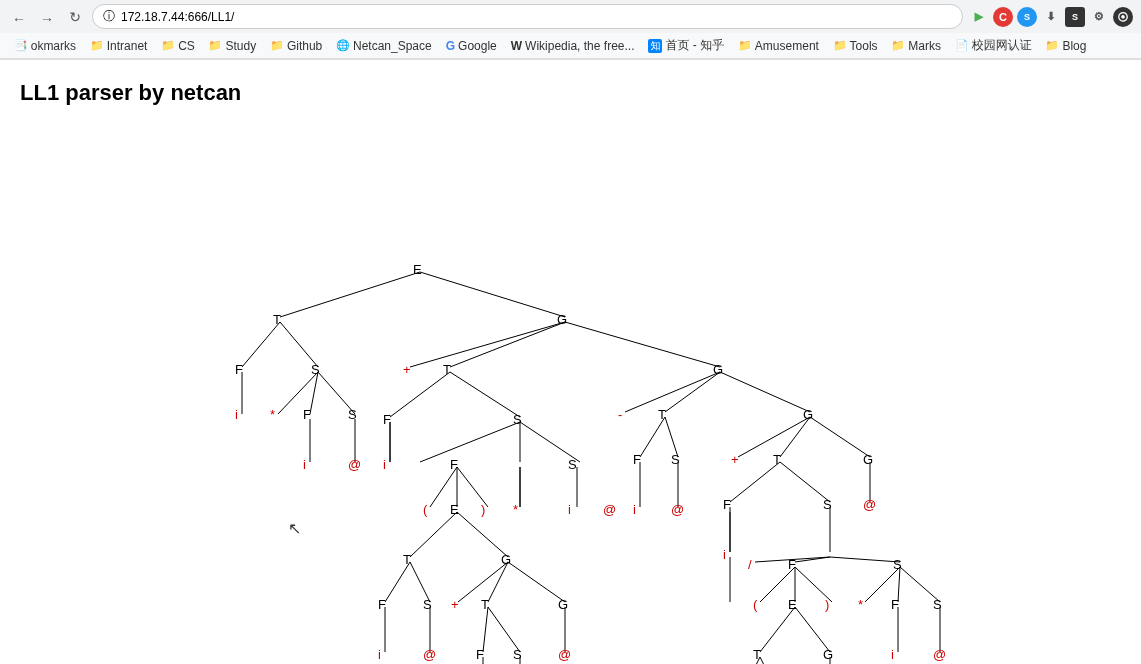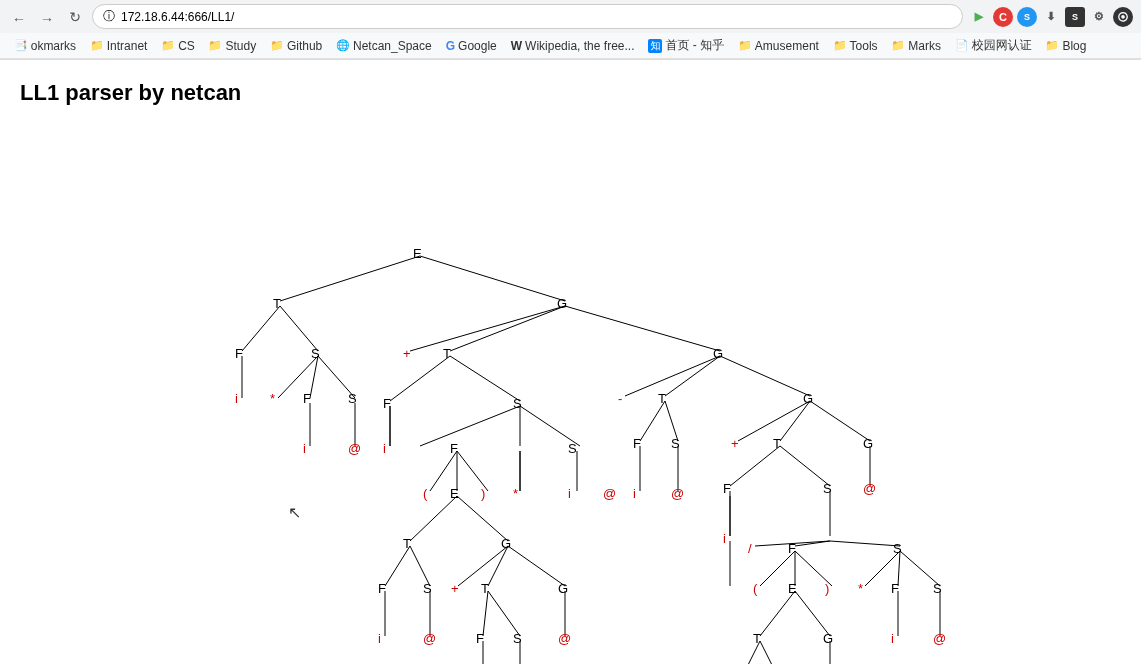--- a/index.html
+++ b/index.html
@@ -64,21 +64,21 @@
     .folder-icon { font-size: 11px; }
 
     
     .page-content {
       padding: 20px;
       background: #fff;
     }
     .page-title {
       font-size: 22px;
       font-weight: bold;
-      margin-bottom: 12px;
+      margin-bottom: 28px;
       color: #000;
     }
 
     
     .tree-container {
       position: relative;
       width: 100%;
       height: 600px;
     }
     .tree-node {
@@ -104,21 +104,21 @@
 </head>
 <body>
 
 <div class="browser-chrome">
   <div class="address-bar-row">
     <button class="nav-btn">←</button>
     <button class="nav-btn">→</button>
     <button class="nav-btn">↻</button>
     <div class="address-bar">
       <span>ⓘ</span>
-      <span>172.18.6.44:666/LL1/</span>
+      <span>172.18.7.44:666/LL1/</span>
     </div>
     <div class="ext-icons">
       <div class="ext-icon" style="color:#4CAF50;">▶</div>
       <div class="ext-icon" style="background:#e53935;color:#fff;border-radius:50%;">C</div>
       <div class="ext-icon" style="background:#2196F3;color:#fff;border-radius:50%;font-size:9px;">S</div>
       <div class="ext-icon" style="color:#555;">⬇</div>
       <div class="ext-icon" style="background:#333;color:#fff;border-radius:3px;font-size:9px;">S</div>
       <div class="ext-icon" style="color:#555;">⚙</div>
       <div class="ext-icon" style="background:#333;color:#fff;border-radius:50%;">⦿</div>
     </div>

